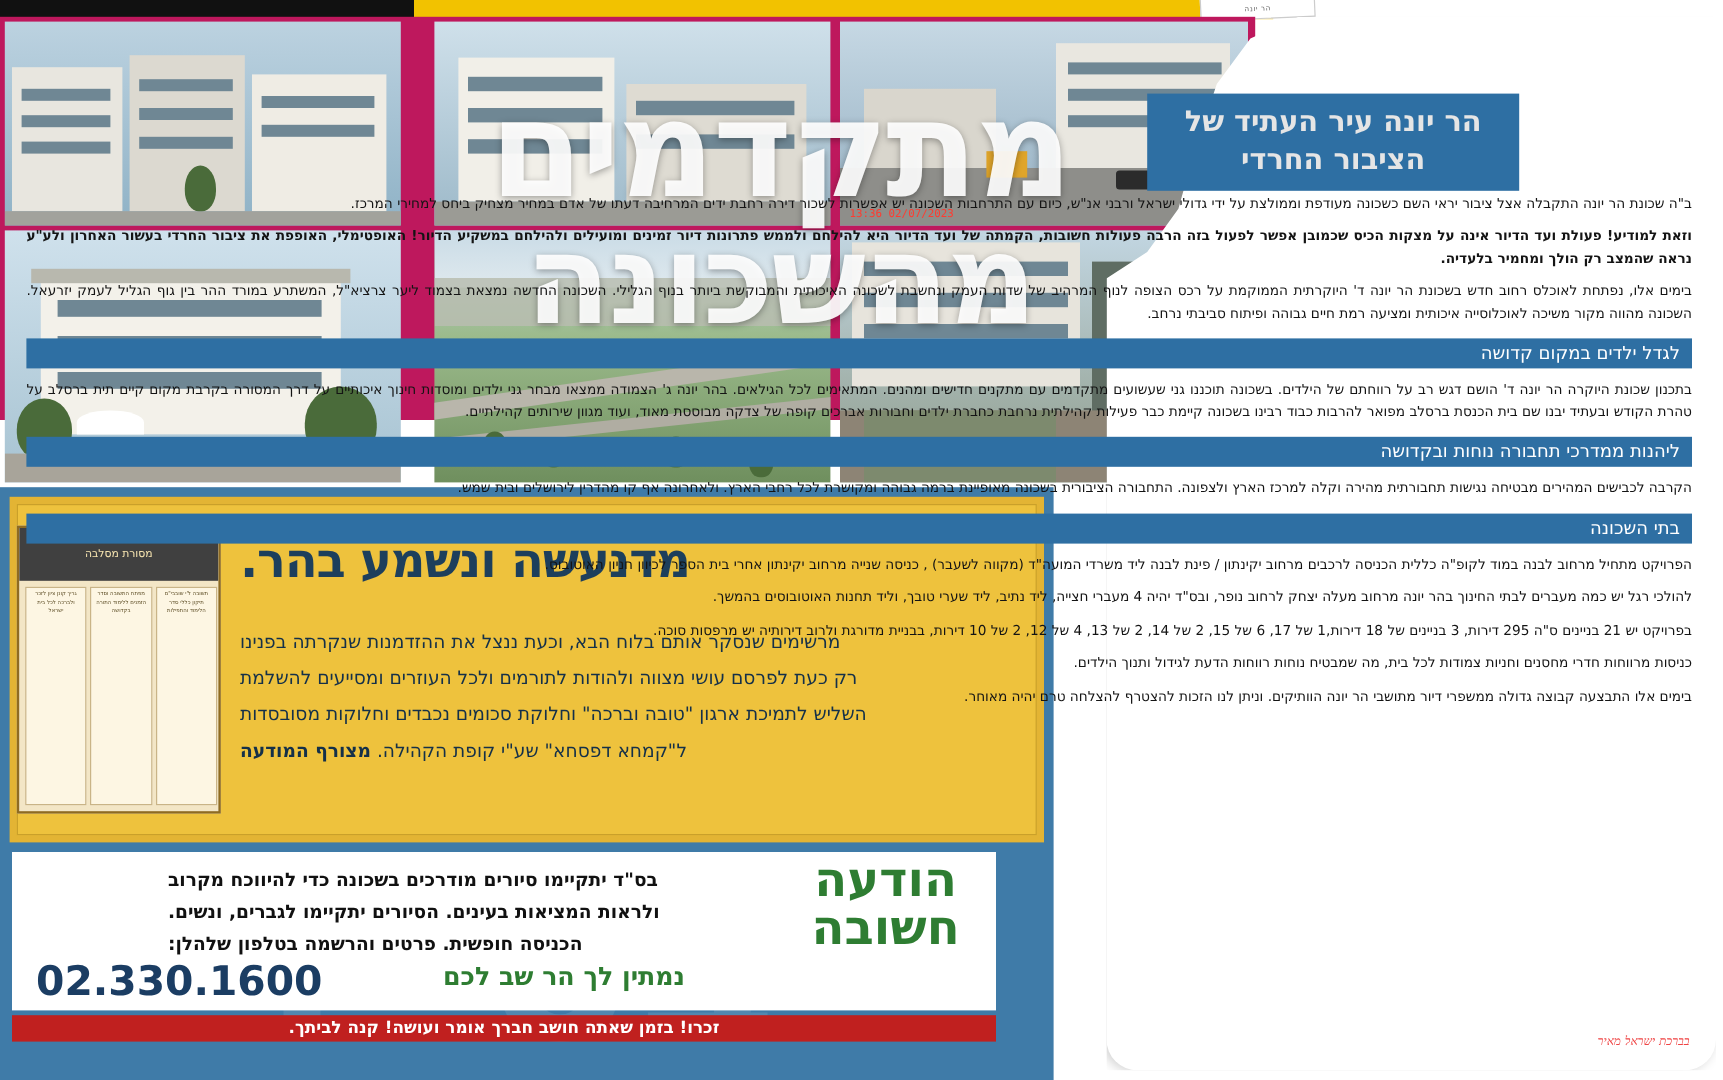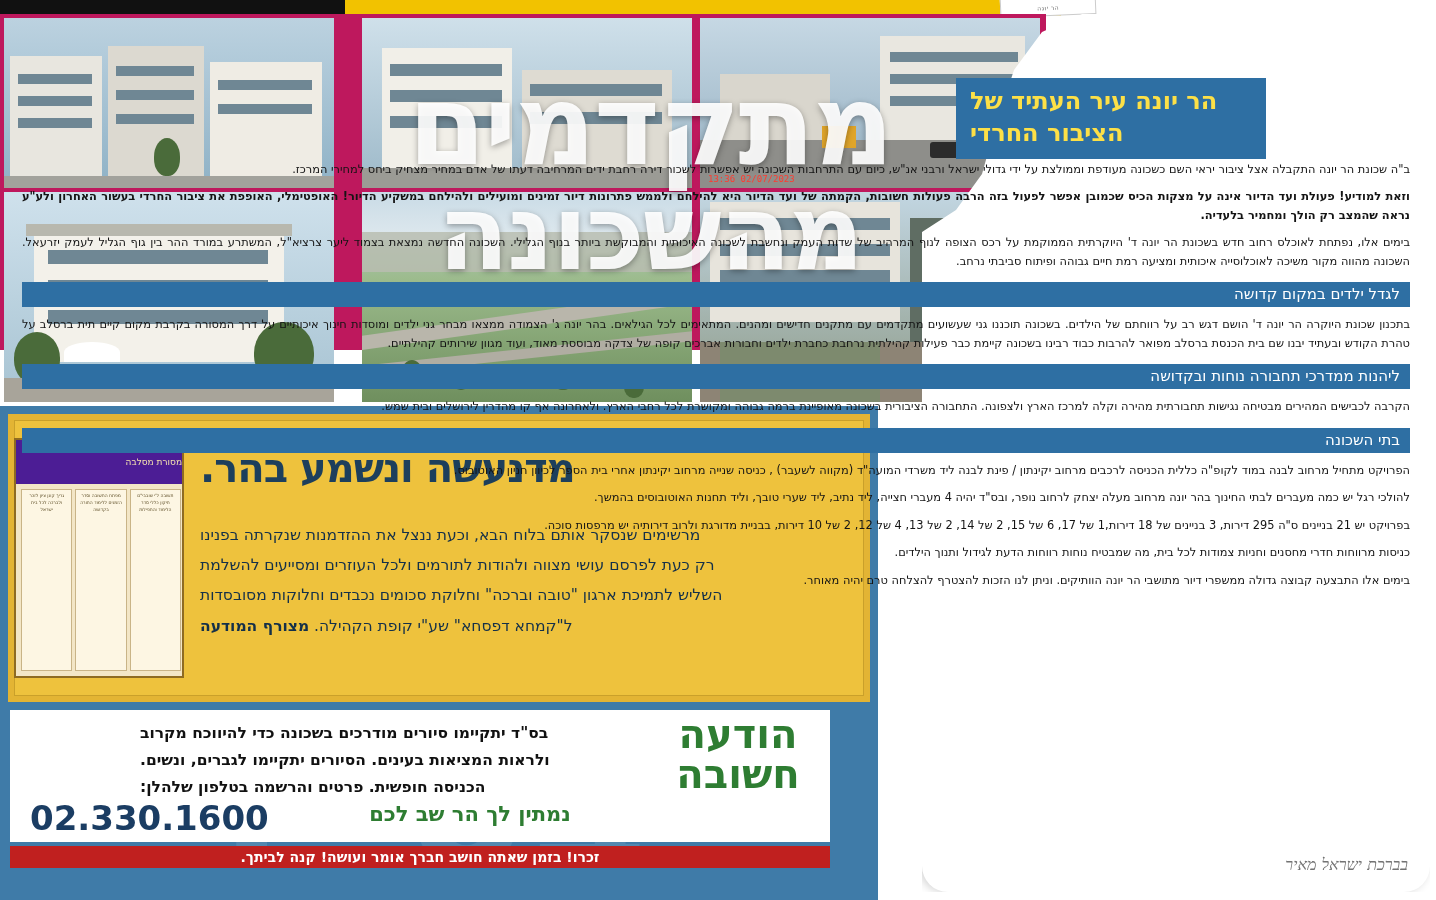--- a/index.html
+++ b/index.html
@@ -78,22 +78,22 @@
     position: absolute; inset: 6px;
     background: #eec23d;
     border: 1px solid #caa02a;
   }
   .cert {
     position: absolute; top: 438px; left: 14px; width: 170px; height: 240px;
     background: #f3e6c6; border: 2px solid #8e6b22;
     overflow: hidden;
   }
   .cert .cert-head {
-    height: 44px; background: #4c1d95; color: #f6e4b0;
-    font-size: 9px; text-align: right; line-height: 44px;
+    height: 44px; background: #404040; color: #f6e4b0;
+    font-size: 9px; text-align: center; line-height: 44px;
   }
   .cert .cols {
     position: absolute; top: 44px; left: 0; width: 170px; bottom: 0;
     display: flex; gap: 3px; padding: 5px;
   }
   .cert .col {
     flex: 1; background: #fdf6e3; border: 1px solid #c9b487;
     font-size: 4.5px; color: #5a4a22; padding: 3px; line-height: 1.5;
     overflow: hidden; text-align: center;
   }
@@ -159,44 +159,44 @@
     background: #ffffff;
     border-radius: 0 0 26px 26px;
     box-shadow: -3px 0 10px rgba(0,0,0,.18);
     clip-path: polygon(0 218px, 34px 196px, 60px 160px, 74px 110px, 92px 56px, 120px 18px, 160px 0, 508px 0, 508px 878px, 0 878px);
     overflow: hidden;
   }
   .card-inner { position: absolute; inset: 0; padding: 0 26px 10px 22px; direction: rtl; }
 
   .card-title {
     position: absolute; top: 78px; right: 170px; width: 310px;
-    background: #2e6fa3; color: #fde047;
+    background: #2e6fa3; color: #e5e5e5;
     font-size: 24px; font-weight: bold; line-height: 1.32;
-    padding: 8px 14px 10px 14px; text-align: left;
+    padding: 8px 14px 10px 14px; text-align: center;
   }
   .card-body {
     position: absolute; top: 160px; right: 0; left: 0;
     padding: 0 26px 0 22px;
     direction: rtl; text-align: right;
   }
   .p {
     font-size: 11.4px; line-height: 1.62; color: #141414;
     margin: 0 0 9px 0; text-align: justify;
   }
   .p.bold { font-weight: bold; }
   .sec {
     display: block; background: #2e6fa3; color: #ffffff;
     font-size: 15px; font-weight: normal;
     padding: 3px 10px 4px 10px; margin: 12px 0 8px 0;
     text-align: right;
   }
   .signature {
     position: absolute; bottom: 26px; right: 28px;
     font-family: "DejaVu Serif", serif; font-style: italic;
-    font-size: 16px; color: #737373;
+    font-size: 10px; color: #ef4444;
   }
 </style>
 </head>
 <body>
 
 <div id="page">
 
   <div class="top-strip">
     <div class="black-bar"></div>
     <div class="yellow-bar"></div>

